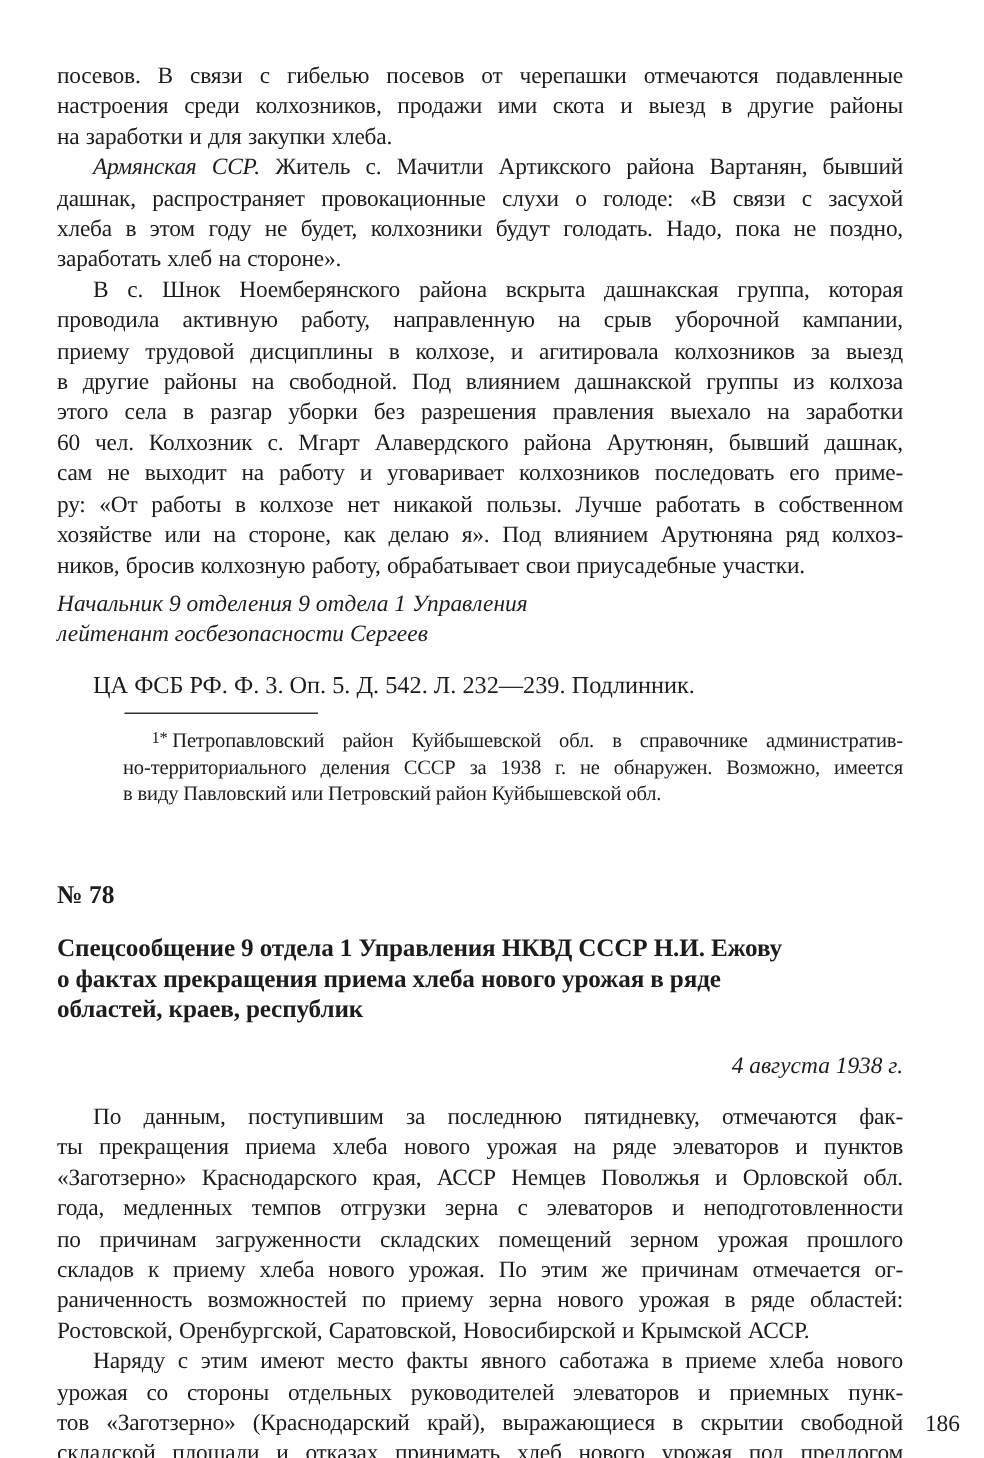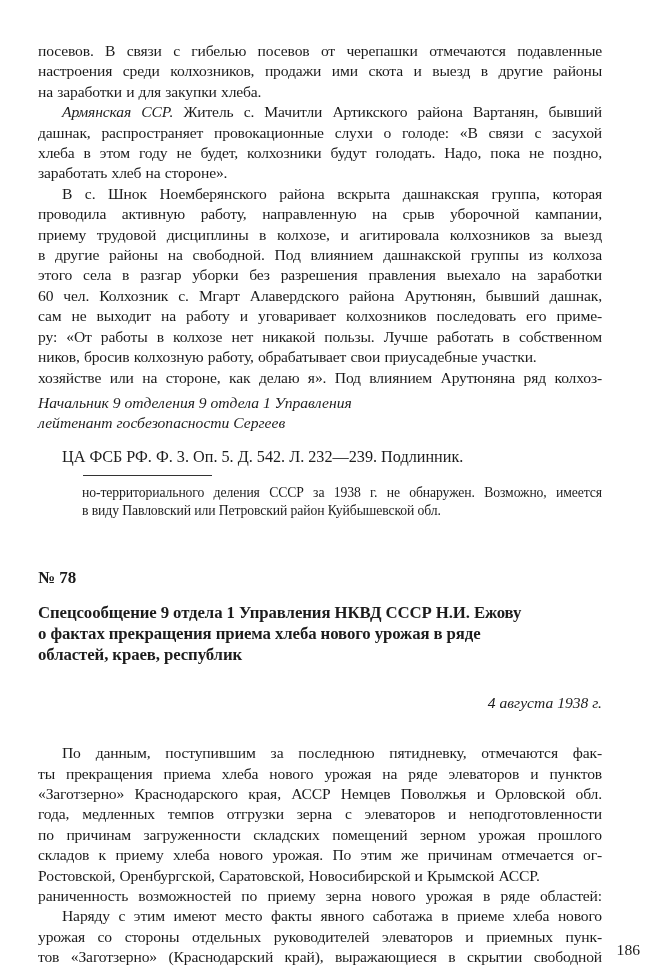--- a/index.html
+++ b/index.html
@@ -16,22 +16,22 @@
   .line.last { text-align-last: left; }
   .ital { font-style: italic; }
   .sign { text-align: left; font-style: italic; font-size: 15.6px; line-height: 20.4px; margin-top: 5px; }
   .archive { margin-top: 13px; padding-left: 24px; font-size: 16.2px; line-height: 20px; }
   .rule { margin-top: 8px; margin-left: 45px; width: 129px; height: 1px; background: #333; }
   .footnote { margin-top: 8px; margin-left: 44px; font-size: 13.7px; line-height: 17.8px; letter-spacing: -0.1px; }
   .footnote .line { white-space: nowrap; }
   .fn-mark { font-size: 11px; vertical-align: 3px; margin-left: 19px; margin-right: 3px; }
   .docnum { margin-top: 49px; font-weight: bold; font-size: 17px; line-height: 20px; }
   .doctitle { margin-top: 15px; font-weight: bold; font-size: 16.8px; line-height: 20.6px; letter-spacing: -0.1px; }
-  .docdate { text-align: right; font-style: italic; font-size: 15.6px; line-height: 20px; margin-top: 28px; }
-  .body2 { margin-top: 30px; }
+  .docdate { text-align: right; font-style: italic; font-size: 15.6px; line-height: 20px; margin-top: 17px; }
+  .body2 { margin-top: 14px; }
   .pagenum { position: absolute; left: 0; width: 640px; top: 941px; text-align: right; font-size: 15.6px; }
 </style>
 </head>
 <body>
 
 <div class="page">
 
   <div class="p">
     <span class="line">посевов. В связи с гибелью посевов от черепашки отмечаются подавленные</span>
     <span class="line">настроения среди колхозников, продажи ими скота и выезд в другие районы</span>
@@ -47,34 +47,35 @@
 
   <div class="p">
     <span class="line" style="padding-left:24px">В с. Шнок Ноемберянского района вскрыта дашнакская группа, которая</span>
     <span class="line">проводила активную работу, направленную на срыв уборочной кампании,</span>
     <span class="line">приему трудовой дисциплины в колхозе, и агитировала колхозников за выезд</span>
     <span class="line">в другие районы на свободной. Под влиянием дашнакской группы из колхоза</span>
     <span class="line">этого села в разгар уборки без разрешения правления выехало на заработки</span>
     <span class="line">60 чел. Колхозник с. Мгарт Алавердского района Арутюнян, бывший дашнак,</span>
     <span class="line">сам не выходит на работу и уговаривает колхозников последовать его приме-</span>
     <span class="line">ру: «От работы в колхозе нет никакой пользы. Лучше работать в собственном</span>
+    <span class="line">хозяйстве или на стороне, как делаю я». Под влиянием Арутюняна ряд колхоз-</span>
     <span class="line last">ников, бросив колхозную работу, обрабатывает свои приусадебные участки.</span>
-    <span class="line">хозяйстве или на стороне, как делаю я». Под влиянием Арутюняна ряд колхоз-</span>
   </div>
 
   <div class="sign">
     <div>Начальник 9 отделения 9 отдела 1 Управления</div>
     <div>лейтенант госбезопасности Сергеев</div>
   </div>
 
   <div class="archive">ЦА ФСБ РФ. Ф. 3. Оп. 5. Д. 542. Л. 232—239. Подлинник.</div>
 
   <div class="rule"></div>
 
   <div class="footnote">
+    <span class="line"><span class="fn-mark">1*</span><span>Петропавловский район Куйбышевской обл. в справочнике административ-</span></span>
     <span class="line">но-территориального деления СССР за 1938 г. не обнаружен. Возможно, имеется</span>
     <span class="line last">в виду Павловский или Петровский район Куйбышевской обл.</span>
   </div>
 
   <div class="docnum">№ 78</div>
 
   <div class="doctitle">
     <div>Спецсообщение 9 отдела 1 Управления НКВД СССР Н.И. Ежову</div>
     <div>о фактах прекращения приема хлеба нового урожая в ряде</div>
     <div>областей, краев, республик</div>
@@ -82,22 +83,22 @@
 
   <div class="docdate">4 августа 1938 г.</div>
 
   <div class="p body2">
     <span class="line" style="padding-left:24px">По данным, поступившим за последнюю пятидневку, отмечаются фак-</span>
     <span class="line">ты прекращения приема хлеба нового урожая на ряде элеваторов и пунктов</span>
     <span class="line">«Заготзерно» Краснодарского края, АССР Немцев Поволжья и Орловской обл.</span>
     <span class="line">года, медленных темпов отгрузки зерна с элеваторов и неподготовленности</span>
     <span class="line">по причинам загруженности складских помещений зерном урожая прошлого</span>
     <span class="line">складов к приему хлеба нового урожая. По этим же причинам отмечается ог-</span>
+    <span class="line">раниченность возможностей по приему зерна нового урожая в ряде областей:</span>
     <span class="line last">Ростовской, Оренбургской, Саратовской, Новосибирской и Крымской АССР.</span>
-    <span class="line">раниченность возможностей по приему зерна нового урожая в ряде областей:</span>
   </div>
 
   <div class="p">
     <span class="line" style="padding-left:24px">Наряду с этим имеют место факты явного саботажа в приеме хлеба нового</span>
     <span class="line">урожая со стороны отдельных руководителей элеваторов и приемных пунк-</span>
     <span class="line">тов «Заготзерно» (Краснодарский край), выражающиеся в скрытии свободной</span>
     <span class="line">складской площади и отказах принимать хлеб нового урожая под предлогом</span>
 
   </div>
 </div>

